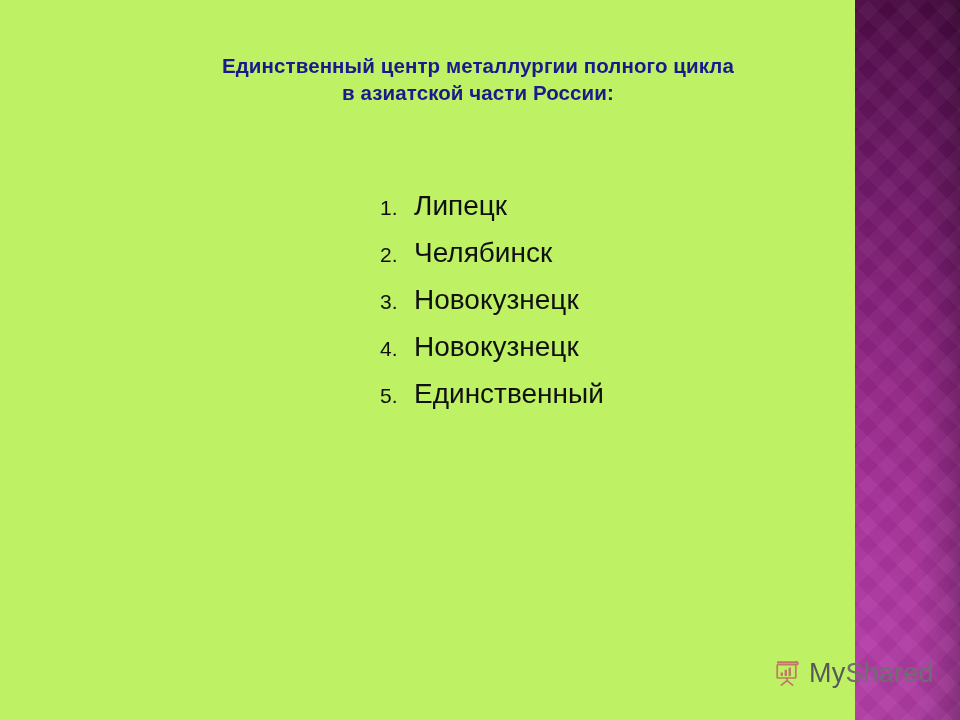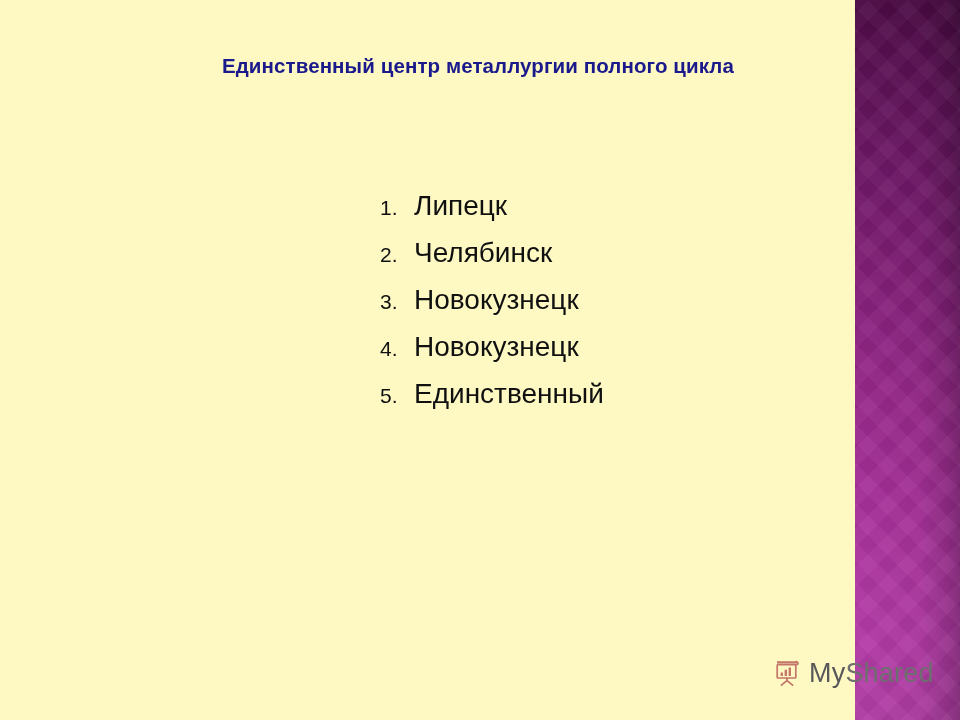--- a/index.html
+++ b/index.html
@@ -6,21 +6,21 @@
   html, body {
     margin: 0;
     padding: 0;
     background: #ffffff;
   }
 
   #slide {
     position: relative;
     width: 960px;
     height: 720px;
-    background: #fef9c3;
+    background: #bef264;
     overflow: hidden;
     font-family: "Liberation Sans", "DejaVu Sans", sans-serif;
     -webkit-font-smoothing: antialiased;
   }
 
   
   #title-block {
     position: absolute;
     left: 120px;
     top: 52px;
@@ -135,20 +135,21 @@
   .wm-my { color: #58585a; }
   .wm-shared { color: #6e6e70; }
 </style>
 </head>
 <body>
 
 <div id="slide">
 
   <div id="title-block">
     <span class="tline">Единственный центр металлургии полного цикла</span>
+    <span class="tline">в азиатской части России:</span>
   </div>
 
   <div id="answer-list">
 
     <div class="answer-row">
       <span class="answer-num">1.</span>
       <span class="answer-text">Липецк</span>
     </div>
 
     <div class="answer-row">

